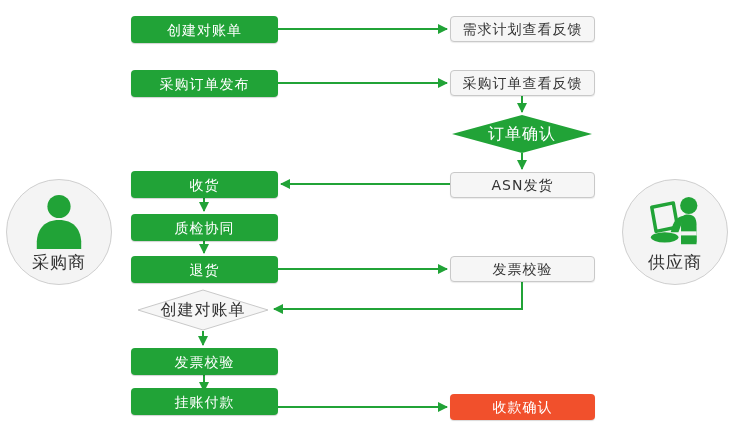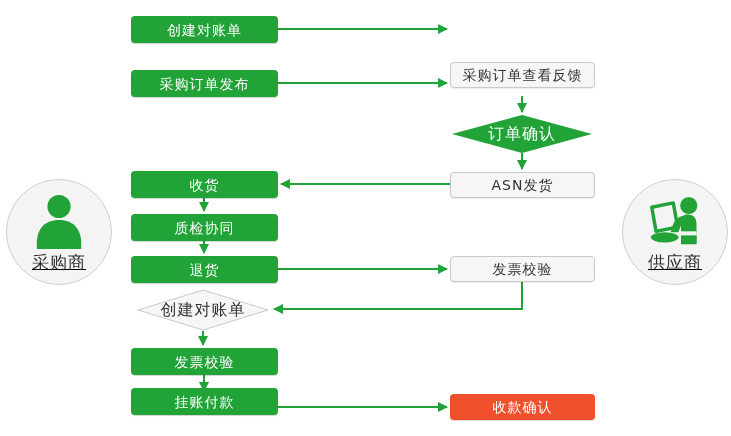--- a/index.html
+++ b/index.html
@@ -56,21 +56,21 @@
     display:flex;align-items:center;justify-content:center;
     font-size:16px;letter-spacing:1px;white-space:nowrap;
   }
   .diamond.green .dlabel{color:var(--text-light);}
   .diamond.gray .dlabel{color:var(--text-dark);}
   .actor{
     position:absolute;width:106px;height:106px;border-radius:50%;
     background:var(--circle-bg);
     border:1px solid var(--circle-border);
     box-sizing:border-box;
-    display:flex;flex-direction:column;align-items:center;justify-content:center;text-decoration:underline;
+    display:flex;flex-direction:column;align-items:center;justify-content:center;
   }
   .actor .icon{width:62px;height:56px;margin-top:2px;}
   .actor .alabel{
     font-size:17px;color:#303030;letter-spacing:1px;margin-top:2px;white-space:nowrap;
   }
 </style>
 </head>
 <body>
 
 <div class="stage">
@@ -98,21 +98,22 @@
   </svg>
 
   <div class="node gbox" style="left:131px;top:16px">创建对账单</div>
   <div class="node gbox" style="left:131px;top:70px">采购订单发布</div>
   <div class="node gbox" style="left:131px;top:171px">收货</div>
   <div class="node gbox" style="left:131px;top:214px">质检协同</div>
   <div class="node gbox" style="left:131px;top:348px">发票校验</div>
   <div class="node gbox" style="left:131px;top:256px">退货</div>
   <div class="node gbox" style="left:131px;top:388px">挂账付款</div>
 
-  <div class="node wbox" style="left:450px;top:62px">采购订单查看反馈</div>
+  <div class="node wbox" style="left:450px;top:16px">需求计划查看反馈</div>
+  <div class="node wbox" style="left:450px;top:70px">采购订单查看反馈</div>
   <div class="node wbox" style="left:450px;top:172px">ASN发货</div>
   <div class="node wbox" style="left:450px;top:256px">发票校验</div>
 
   <div class="node rbox" style="left:450px;top:394px">收款确认</div>
 
   <div class="diamond green" style="left:452px;top:115px;width:140px;height:38px">
     <svg viewBox="0 0 140 38" preserveAspectRatio="none">
       <polygon points="70,0 140,19 70,38 0,19" fill="var(--green)"></polygon>
     </svg>
     <span class="dlabel">订单确认</span>

